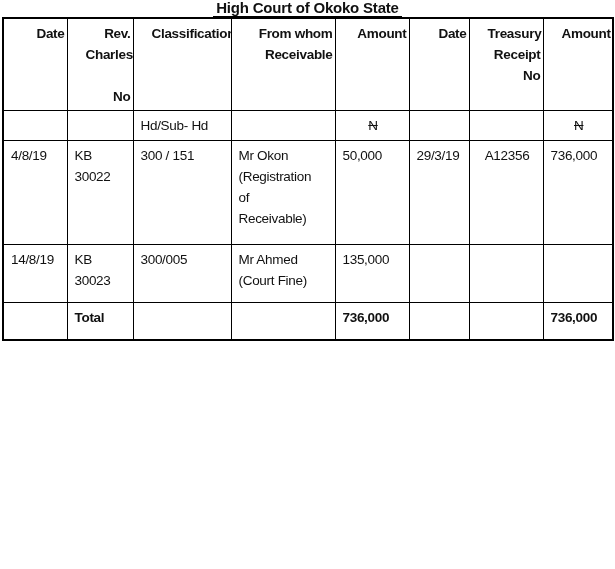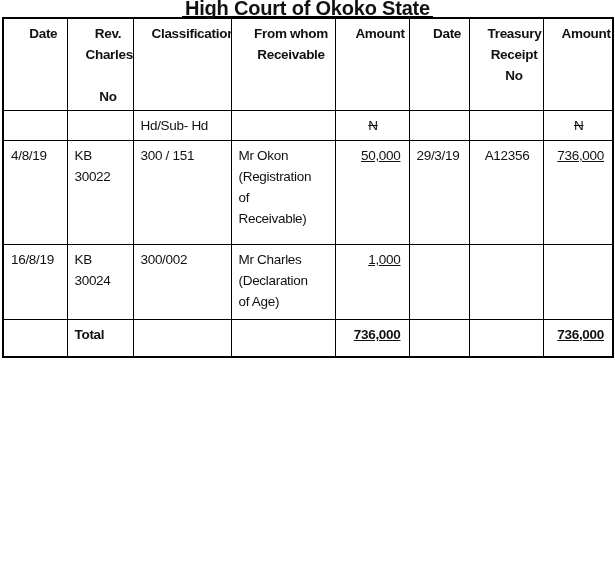--- a/index.html
+++ b/index.html
@@ -6,21 +6,21 @@
   html, body {
     width: 615px; height: 569px;
     background: #ffffff;
     font-family: "Liberation Sans", sans-serif;
     color: #111111;
   }
   .page { width: 615px; height: 569px; padding: 0 1px; }
   .title-wrap { text-align: center; height: 17px; line-height: 16px; }
   .title {
     display: inline-block;
-    font-size: 20px;
+    font-size: 15px;
     font-weight: bold;
     letter-spacing: -0.2px;
     border-bottom: 2px solid #000;
     padding: 0 3px 0px 3px;
   }
   table.ledger {
     border-collapse: collapse;
     table-layout: fixed;
     width: 612px;
     margin-left: 1px;
@@ -33,24 +33,24 @@
     vertical-align: top;
     font-size: 13.5px;
     letter-spacing: -0.3px;
     line-height: 21px;
     padding: 4px 5px 3px 7px;
     white-space: pre-line;
     overflow: hidden;
   }
   th {
     font-weight: bold;
-    text-align: center;
+    text-align: right;
     padding: 4px 2px 3px 18px;
   }
-  td.amount { text-align: right; padding-right: 8px; text-decoration: underline; }
+  td.amount { padding-right: 8px; }
   td.center { text-align: center; }
   tr.units-row td { padding-top: 4px; }
   .strike { text-decoration: line-through; }
   tr.total-row td { font-weight: bold; }
   
   tr.hdr     { height: 86px; }
   tr.units-row { height: 30px; margin-top: 8px; }
   tr.r0 { height: 104px; }
   tr.r1 { height: 58px; }
   tr.r2 { height: 75px; }
@@ -115,34 +115,33 @@
         <td>Mr Okon
 (Registration
 of
 Receivable)</td>
         <td class="amount">50,000</td>
         <td>29/3/19</td>
         <td class="center">A12356</td>
         <td class="amount">736,000</td>
       </tr>
 
-
-      <tr class="r2">
-        <td>16/8/19</td>
+      <tr class="r1">
+        <td>14/8/19</td>
         <td>KB
-30024</td>
-        <td>300/002</td>
-        <td>Mr Charles
-(Declaration
-of Age)</td>
-        <td class="amount">1,000</td>
+30023</td>
+        <td>300/005</td>
+        <td>Mr Ahmed
+(Court Fine)</td>
+        <td class="amount">135,000</td>
         <td></td>
         <td class="center"></td>
         <td class="amount"></td>
       </tr>
+
 
 
 
       <tr class="total-row">
         <td></td>
         <td>Total</td>
         <td></td>
         <td></td>
         <td class="amount">736,000</td>
         <td></td>

